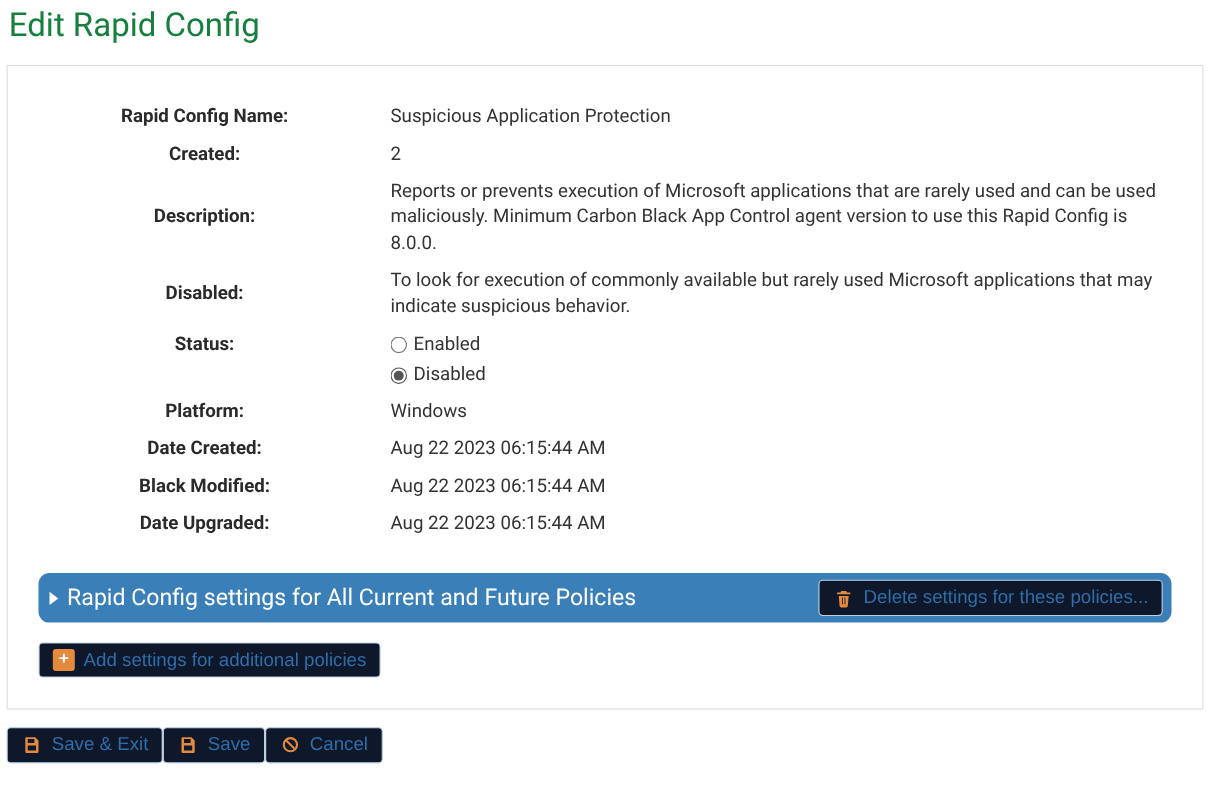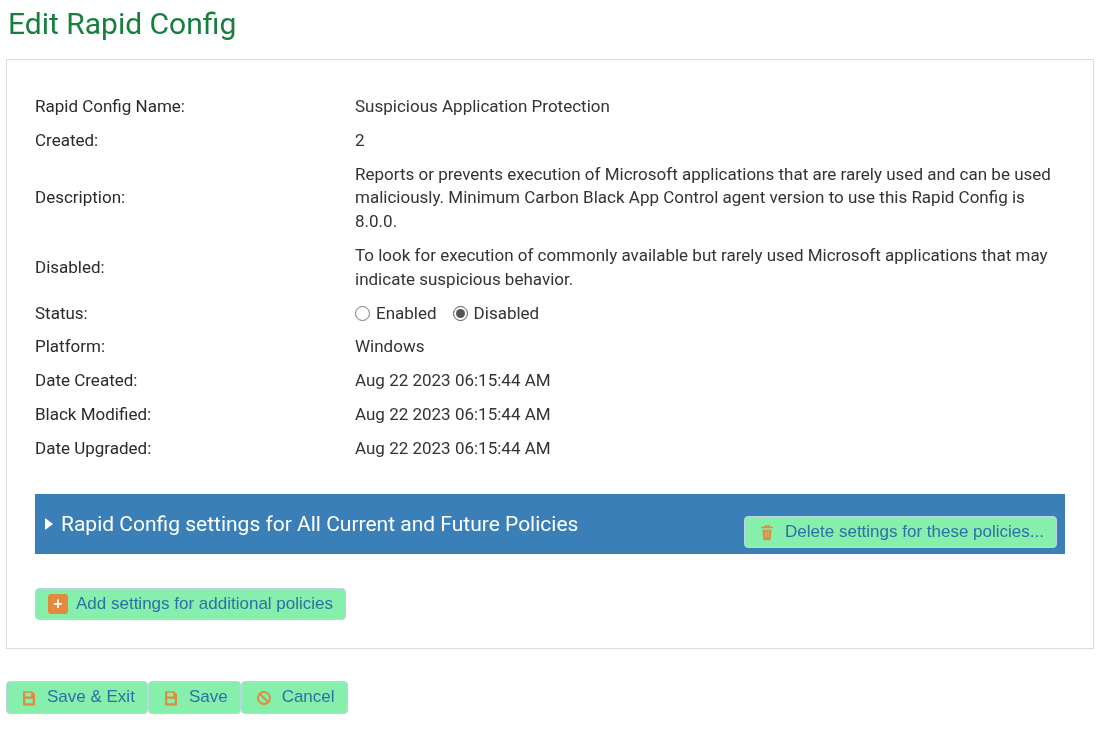--- a/index.html
+++ b/index.html
@@ -33,50 +33,51 @@
     display: table-row;
   }
   .field-label, .field-value {
     display: table-cell;
     vertical-align: top;
     padding: 5px 0;
     font-size: 17px;
     line-height: 1.4;
   }
   .field-label {
-    text-align: left;
-    font-weight: 400;
+    text-align: center;
+    font-weight: 700;
     padding-right: 18px;
     white-space: nowrap;
     width: 320px;
     color: #2a2a2a;
   }
   .field-value {
     color: #333;
   }
   .radio-group {
     display: flex;
-    gap: 16px;
+    gap: 4px;
+    flex-direction: column;
   }
   .radio-opt {
     display: inline-flex;
     align-items: center;
     gap: 6px;
     font-size: 17px;
   }
   .radio-opt input[type="radio"] {
     width: 15px;
     height: 15px;
     accent-color: #555;
     margin: 0;
   }
   .settings-bar {
     background: #3a7fb8;
     color: #fff;
-    border-radius: 0;
+    border-radius: 10px;
     display: flex;
     justify-content: space-between;
     padding: 6px 8px 6px 10px;
     margin-bottom: 18px;
   }
   .settings-bar .left {
     display: flex;
     align-items: center;
     gap: 8px;
     font-size: 21px;
@@ -85,29 +86,28 @@
     width: 0; height: 0;
     border-top: 6px solid transparent;
     border-bottom: 6px solid transparent;
     border-left: 8px solid #fff;
     display: inline-block;
   }
   .btn {
     display: inline-flex;
     align-items: center;
     gap: 8px;
-    background: #86efac;
+    background: #0f172a;
     color: #2f6ea8;
     border: 1px solid #bcd3e6;
     border-radius: 4px;
     padding: 5px 12px;
     font-size: 17px;
     cursor: pointer;
     line-height: 1.2;
-    margin-top: 16px;
   }
   .btn .icon-box {
     width: 20px;
     height: 20px;
     display: inline-flex;
     align-items: center;
     justify-content: center;
   }
   .icon-orange { color: #e48a3d; fill: #e48a3d; }
   .icon-plus {

